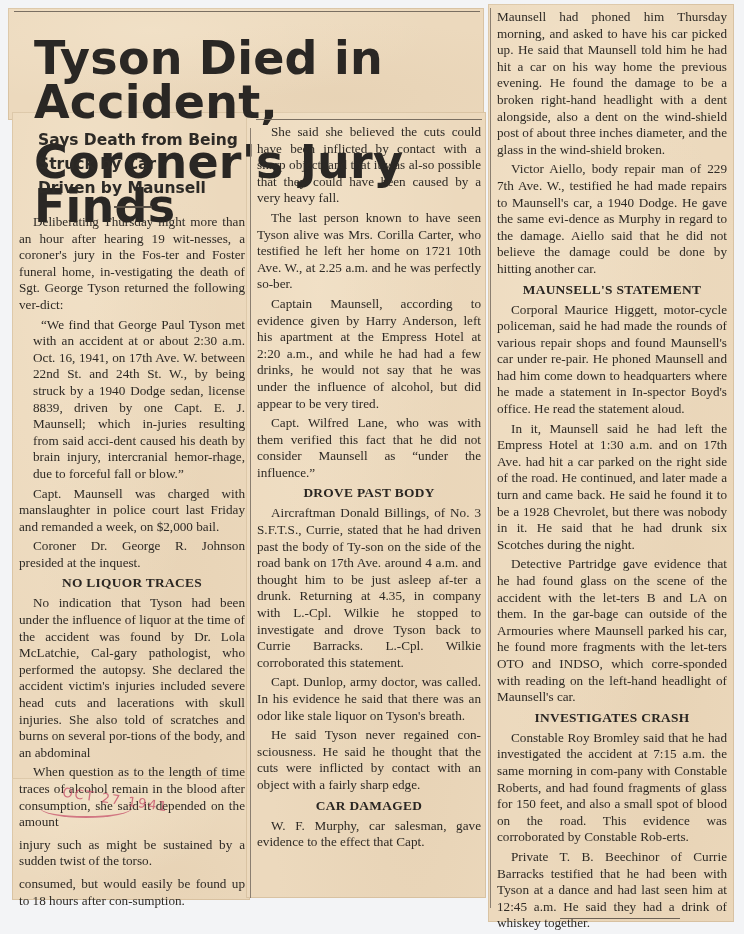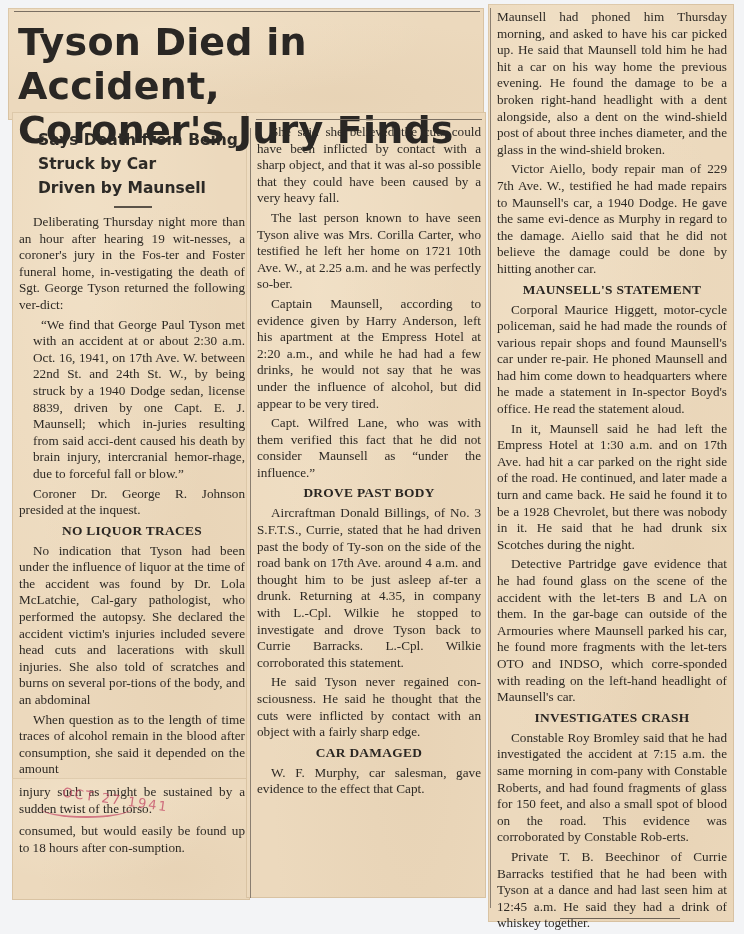--- a/index.html
+++ b/index.html
@@ -16,25 +16,25 @@
   }
   .clip::after {
     content: ""; position: absolute; inset: 0; pointer-events: none;
     background:
       radial-gradient(ellipse at 30% 20%, rgba(255,245,225,0.25), transparent 60%),
       radial-gradient(ellipse at 70% 80%, rgba(200,170,130,0.12), transparent 60%);
   }
   .headline {
     font-family: "DejaVu Sans", "Liberation Sans", sans-serif;
     font-weight: bold;
-    font-size: 38px;
+    font-size: 46px;
     line-height: 44px;
     color: #2a2724;
     letter-spacing: 0.2px;
-    margin: 0;
+    margin: 16px;
   }
   .deck {
     font-family: "DejaVu Sans", "Liberation Sans", sans-serif;
     font-weight: bold;
     font-size: 15.5px;
     line-height: 24px;
     color: #2d2a26;
     margin: 0;
   }
   .rule-short { width: 38px; height: 2px; background: #5a5248; margin: 6px auto 6px 112px; }
@@ -94,40 +94,42 @@
 
 <div class="col" style="left:16px; top:128px; width:232px;">
   <div style="padding-left:22px;">
     <p class="deck">Says Death from Being</p>
     <p class="deck">Struck by Car</p>
     <p class="deck">Driven by Maunsell</p>
   </div>
   <div class="rule-short" style="margin-left:98px;"></div>
   <p class="p">Deliberating Thursday night more than an hour after hearing 19 wit-nesses, a coroner's jury in the Fos-ter and Foster funeral home, in-vestigating the death of Sgt. George Tyson returned the following ver-dict:</p>
   <p class="p" style="padding-left:14px; text-indent:8px;">“We find that George Paul Tyson met with an accident at or about 2:30 a.m. Oct. 16, 1941, on 17th Ave. W. between 22nd St. and 24th St. W., by being struck by a 1940 Dodge sedan, license 8839, driven by one Capt. E. J. Maunsell; which in-juries resulting from said acci-dent caused his death by brain injury, intercranial hemor-rhage, due to forceful fall or blow.”</p>
+  <p class="p">Capt. Maunsell was charged with manslaughter in police court last Friday and remanded a week, on $2,000 bail.</p>
   <p class="p">Coroner Dr. George R. Johnson presided at the inquest.</p>
   <div class="sub">NO LIQUOR TRACES</div>
   <p class="p">No indication that Tyson had been under the influence of liquor at the time of the accident was found by Dr. Lola McLatchie, Cal-gary pathologist, who performed the autopsy. She declared the accident victim's injuries included severe head cuts and lacerations with skull injuries. She also told of scratches and burns on several por-tions of the body, and an abdominal</p>
   <p class="p">When question as to the length of time traces of alcohol remain in the blood after consumption, she said it depended on the amount</p>
   <p class="p noindent" style="margin-top:6px;">injury such as might be sustained by a sudden twist of the torso.</p>
   <p class="p noindent" style="margin-top:6px;">consumed, but would easily be found up to 18 hours after con-sumption.</p>
 </div>
 
 <div class="stamp-arc" style="left:40px; top:798px; width:92px; height:18px;"></div>
 <div class="stamp" style="left:62px; top:792px;">OCT 27 1941</div>
 
 <div class="divider-v" style="left:250px; top:128px; height:770px;"></div>
 
 <div class="col" style="left:254px; top:121px; width:230px;">
   <p class="p">She said she believed the cuts could have been inflicted by contact with a sharp object, and that it was al-so possible that they could have been caused by a very heavy fall.</p>
   <p class="p">The last person known to have seen Tyson alive was Mrs. Corilla Carter, who testified he left her home on 1721 10th Ave. W., at 2.25 a.m. and he was perfectly so-ber.</p>
   <p class="p">Captain Maunsell, according to evidence given by Harry Anderson, left his apartment at the Empress Hotel at 2:20 a.m., and while he had had a few drinks, he would not say that he was under the influence of alcohol, but did appear to be very tired.</p>
   <p class="p">Capt. Wilfred Lane, who was with them verified this fact that he did not consider Maunsell as “under the influence.”</p>
   <div class="sub">DROVE PAST BODY</div>
   <p class="p">Aircraftman Donald Billings, of No. 3 S.F.T.S., Currie, stated that he had driven past the body of Ty-son on the side of the road bank on 17th Ave. around 4 a.m. and thought him to be just asleep af-ter a drunk. Returning at 4.35, in company with L.-Cpl. Wilkie he stopped to investigate and drove Tyson back to Currie Barracks. L.-Cpl. Wilkie corroborated this statement.</p>
+  <p class="p">Capt. Dunlop, army doctor, was called. In his evidence he said that there was an odor like stale liquor on Tyson's breath.</p>
   <p class="p">He said Tyson never regained con-sciousness. He said he thought that the cuts were inflicted by contact with an object with a fairly sharp edge.</p>
   <div class="sub">CAR DAMAGED</div>
   <p class="p">W. F. Murphy, car salesman, gave evidence to the effect that Capt.</p>
 </div>
 
 <div class="divider-v" style="left:490px; top:8px; height:900px;"></div>
 
 <div class="col" style="left:494px; top:6px; width:236px;">
   <p class="p noindent">Maunsell had phoned him Thursday morning, and asked to have his car picked up. He said that Maunsell told him he had hit a car on his way home the previous evening. He found the damage to be a broken right-hand headlight with a dent alongside, also a dent on the wind-shield post of about three inches diameter, and the glass in the wind-shield broken.</p>
   <p class="p">Victor Aiello, body repair man of 229 7th Ave. W., testified he had made repairs to Maunsell's car, a 1940 Dodge. He gave the same evi-dence as Murphy in regard to the damage. Aiello said that he did not believe the damage could be done by hitting another car.</p>

